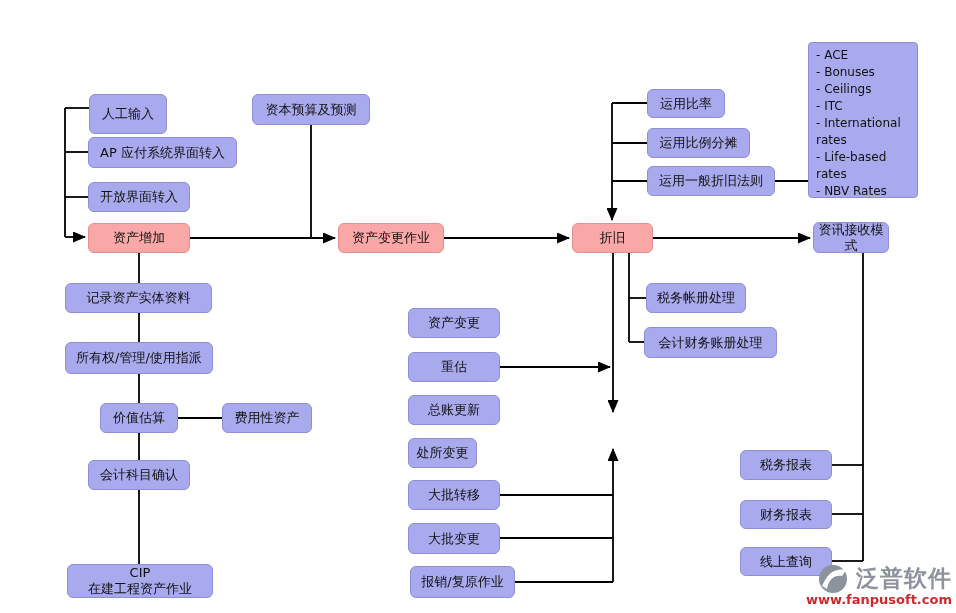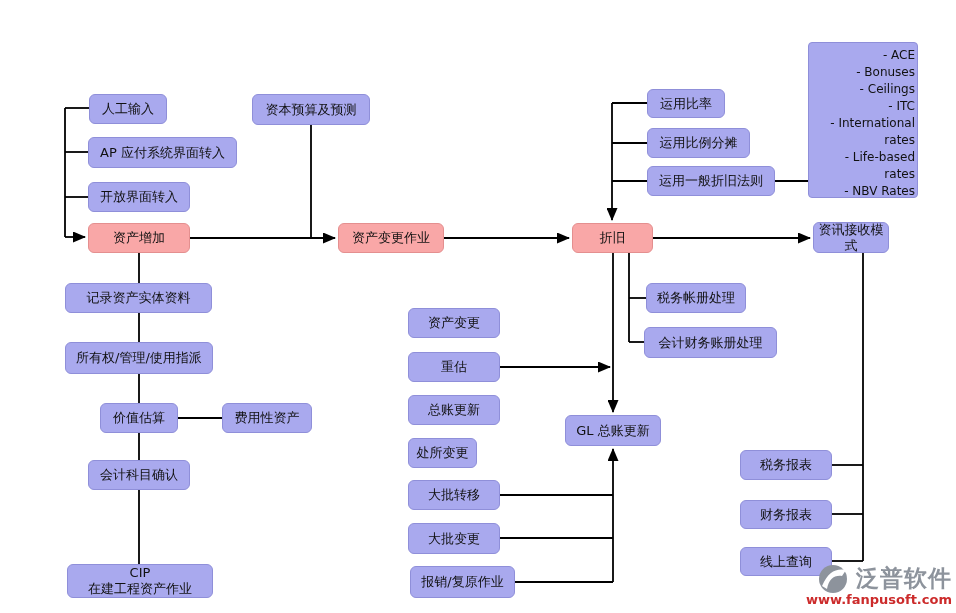--- a/index.html
+++ b/index.html
@@ -11,21 +11,21 @@
   .node{
     position:absolute;z-index:2;box-sizing:border-box;
     background:#a9a9ee;border:1px solid #8f8fd9;border-radius:6px;
     color:#111111;font-size:13px;line-height:1.2;
     display:flex;align-items:center;justify-content:center;text-align:center;
     padding:2px 4px;
   }
   .node.hot{background:#f9a7a7;border-color:#e48f8f;}
   .node.pre{white-space:pre-line;text-align:center;}
   .node.list{
-    align-items:flex-start;justify-content:flex-start;text-align:right;
+    align-items:flex-start;justify-content:flex-start;text-align:left;
     font-size:12px;line-height:17px;padding:4px 2px 4px 7px;white-space:pre-line;
     border-radius:4px;
   }
   .watermark{
     position:absolute;z-index:3;right:4px;bottom:6px;width:140px;
     display:flex;flex-direction:column;align-items:flex-end;
   }
   .brandrow{display:flex;align-items:center;gap:8px;}
   .brandname{font-size:23px;font-weight:bold;color:#8d939c;letter-spacing:1px;}
   .brandurl{font-size:13px;font-weight:bold;color:#cc2b2b;margin-top:-2px;}
@@ -75,21 +75,21 @@
       <line x1="863" y1="253" x2="863" y2="561"></line>
       <line x1="832" y1="465" x2="863" y2="465"></line>
       <line x1="832" y1="514" x2="863" y2="514"></line>
       <line x1="832" y1="561" x2="863" y2="561"></line>
 
       <line x1="139" y1="253" x2="139" y2="564"></line>
       <line x1="178" y1="418" x2="222" y2="418"></line>
     </g>
   </svg>
 
-  <div class="node" style="left:89px;top:94px;width:78px;height:30px">人工输入</div>
+  <div class="node" style="left:89px;top:94px;width:78px;height:40px">人工输入</div>
   <div class="node" style="left:88px;top:137px;width:149px;height:31px">AP 应付系统界面转入</div>
   <div class="node" style="left:88px;top:182px;width:102px;height:30px">开放界面转入</div>
   <div class="node hot" style="left:88px;top:223px;width:102px;height:30px">资产增加</div>
   <div class="node" style="left:252px;top:94px;width:118px;height:31px">资本预算及预测</div>
 
   <div class="node hot" style="left:338px;top:223px;width:106px;height:30px">资产变更作业</div>
   <div class="node hot" style="left:572px;top:223px;width:81px;height:30px">折旧</div>
   <div class="node" style="left:813px;top:222px;width:76px;height:31px">资讯接收模式</div>
 
   <div class="node" style="left:647px;top:89px;width:78px;height:29px">运用比率</div>
@@ -111,21 +111,20 @@
   <div class="node pre" style="left:67px;top:564px;width:146px;height:34px">CIP
 在建工程资产作业</div>
 
   <div class="node" style="left:408px;top:308px;width:92px;height:30px">资产变更</div>
   <div class="node" style="left:408px;top:352px;width:92px;height:30px">重估</div>
   <div class="node" style="left:408px;top:395px;width:92px;height:30px">总账更新</div>
   <div class="node" style="left:408px;top:438px;width:69px;height:30px">处所变更</div>
   <div class="node" style="left:408px;top:480px;width:92px;height:30px">大批转移</div>
   <div class="node" style="left:408px;top:523px;width:92px;height:31px">大批变更</div>
   <div class="node" style="left:410px;top:566px;width:105px;height:32px">报销/复原作业</div>
-  <div class="node" style="left:565px;top:415px;width:96px;height:31px">GL 总账更新</div>
 
   <div class="node" style="left:646px;top:283px;width:100px;height:30px">税务帐册处理</div>
   <div class="node" style="left:644px;top:327px;width:133px;height:31px">会计财务账册处理</div>
 
   <div class="node" style="left:740px;top:450px;width:92px;height:30px">税务报表</div>
   <div class="node" style="left:740px;top:500px;width:92px;height:29px">财务报表</div>
   <div class="node" style="left:740px;top:547px;width:92px;height:29px">线上查询</div>
 
   <div class="watermark">
     <div class="brandrow">

